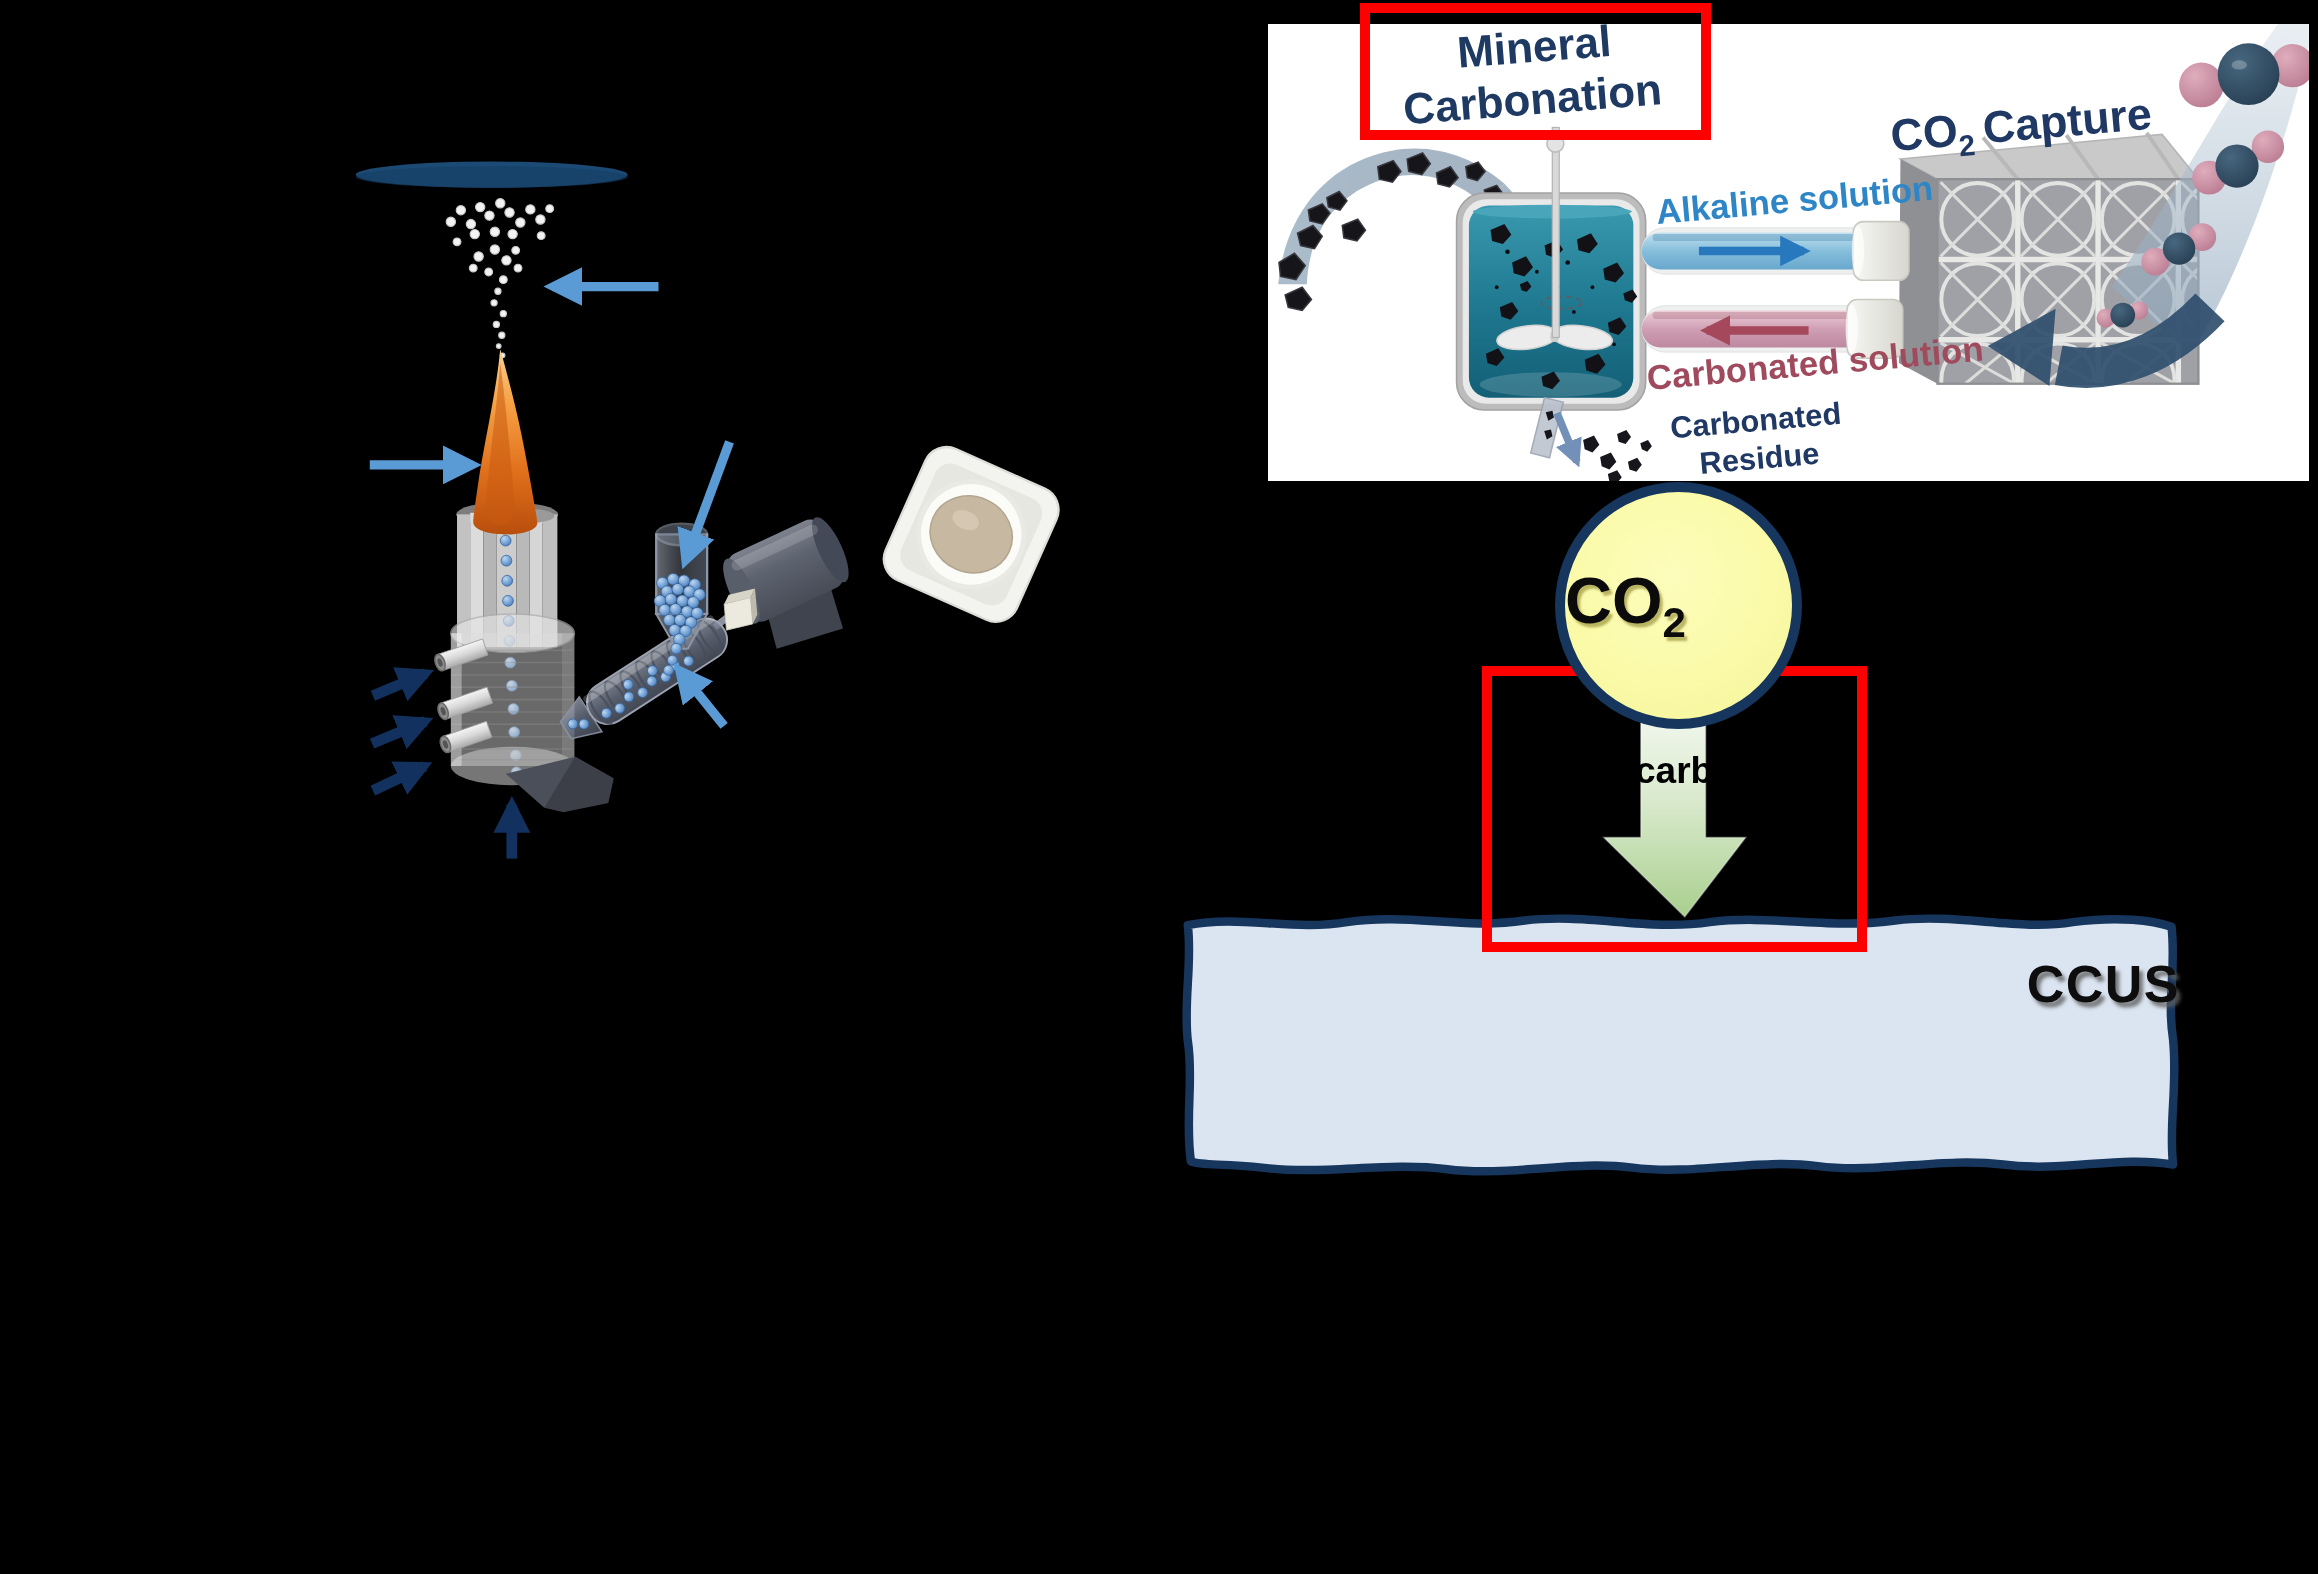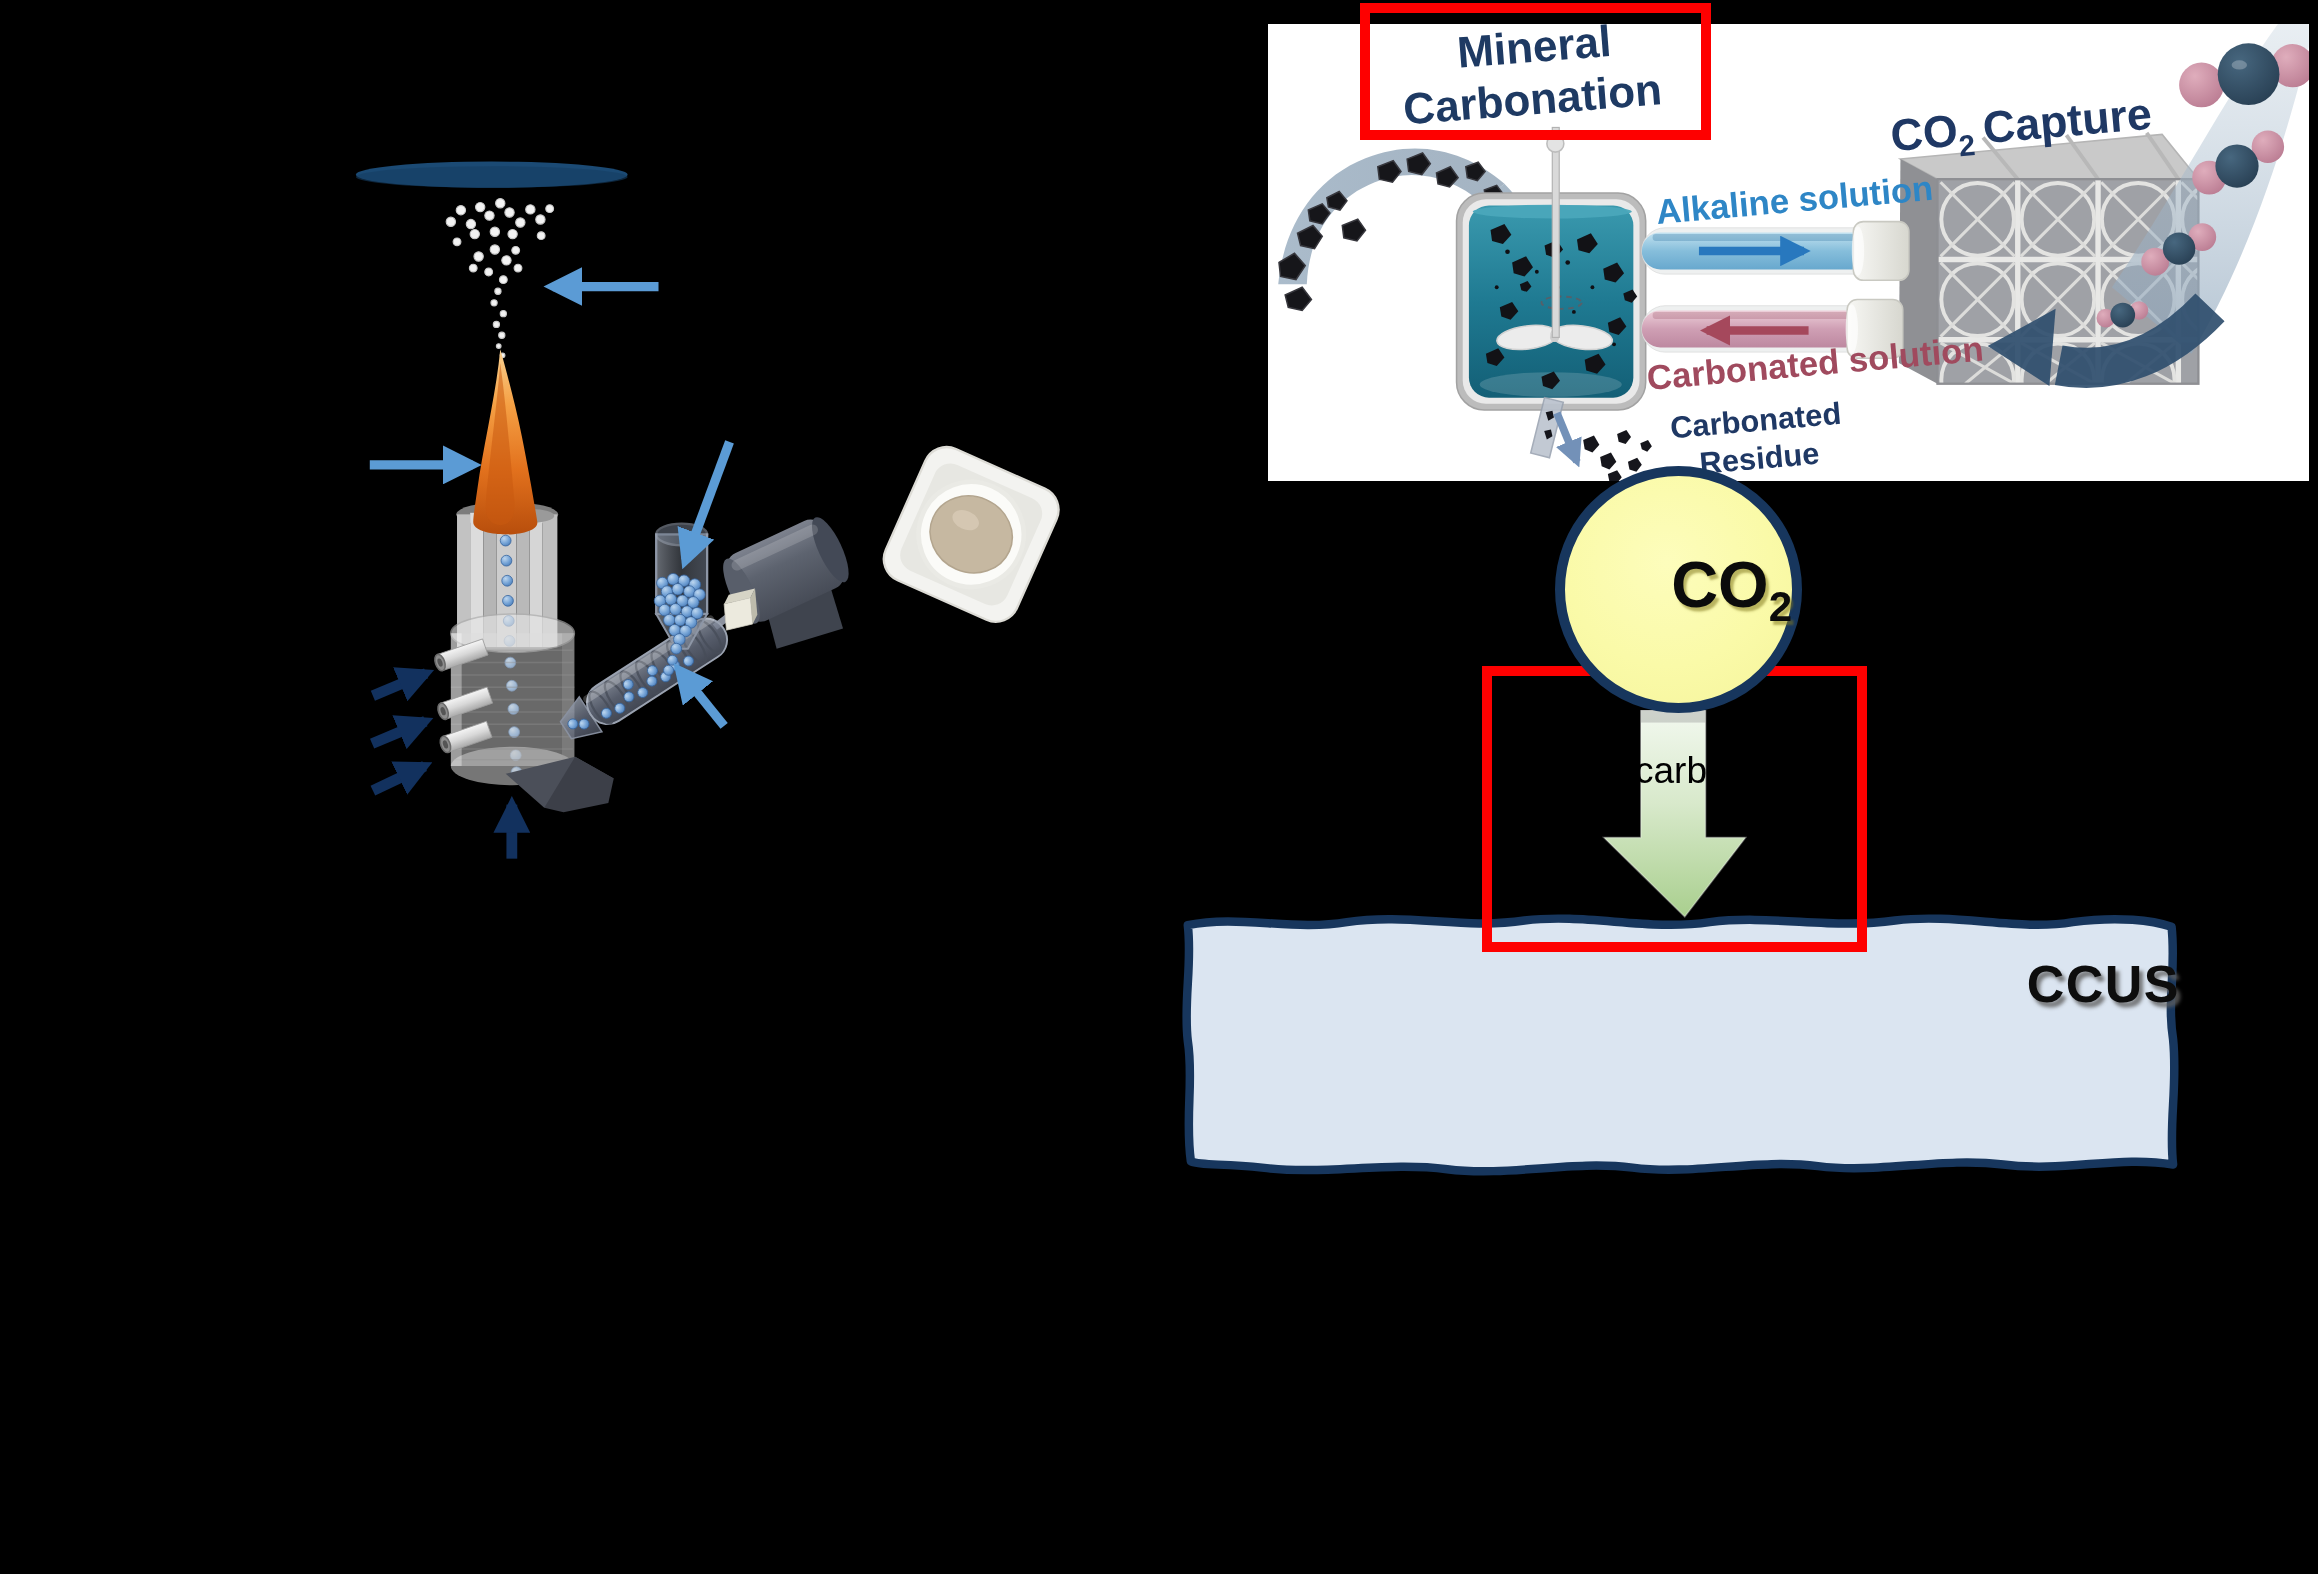--- a/index.html
+++ b/index.html
@@ -7,30 +7,30 @@
          font-family:"Liberation Sans",sans-serif;}
   .abs{position:absolute;}
   svg text{font-family:"Liberation Sans",sans-serif;font-weight:bold;}
   
   .illustration{left:1268px;top:24px;width:1041px;height:457px;background:#ffffff;z-index:1;}
   
   .redbox{border:10px solid #FE0000;box-sizing:border-box;background:transparent;}
   .redbox1{left:1360px;top:3.1px;width:351px;height:137px;z-index:5;}
   .redbox2{left:1482px;top:666px;width:385px;height:286px;z-index:15;}
   
-  .co2-circle{left:1555px;top:466px;width:247px;height:247px;border-radius:50%;
+  .co2-circle{left:1555px;top:482px;width:247px;height:247px;border-radius:50%;
     border:10px solid #17365D;box-sizing:border-box;
     background:radial-gradient(circle at 45% 38%, #fdfdbc 0%, #fafaa8 55%, #f5f49b 100%);
-    display:flex;align-items:center;justify-content:flex-end;z-index:30;}
+    display:flex;align-items:center;justify-content:flex-start;z-index:30;}
   .co2-label{color:#0b0b0b;font-weight:bold;font-size:65px;line-height:1;
     text-shadow:3.1px 3.9px 2.3px rgba(130,120,30,.55);}
   .co2-label .sub{font-size:42px;vertical-align:-14px;}
   
   .green-arrow{left:1583px;top:710px;width:185px;height:224px;z-index:20;}
-  .carb-label{left:1635px;top:750px;font-size:37px;font-weight:normal;color:#000;z-index:21;}
+  .carb-label{left:1635px;top:750px;font-size:37px;font-weight:bold;color:#000;z-index:21;}
   
   .ccus-svg{left:1177px;top:908px;width:1010px;height:300px;z-index:10;}
   .ccus-title{left:1184px;top:954px;width:996px;text-align:right;color:#0d0d0d;
     font-size:52px;font-weight:bold;z-index:12;letter-spacing:1.5px;
     text-shadow:3.9px 4.6px 3.9px rgba(95,95,95,.8);}
   .ccus-subtitle{left:1184px;top:1098px;width:996px;text-align:center;color:#0d0d0d;
     font-size:59px;font-weight:bold;z-index:12;white-space:pre;
     text-shadow:3.1px 3.9px 3.1px rgba(105,105,105,.75);}
   .seg-red{color:#FE0000;}
   .seg-sub{font-size:0.6em;vertical-align:-0.28em;}

